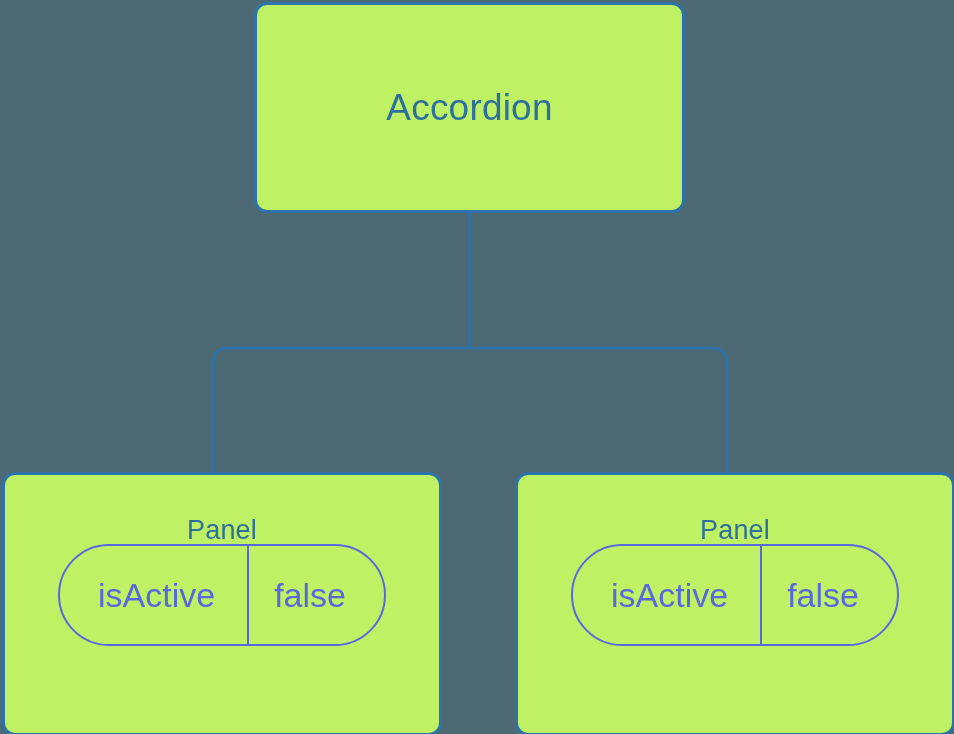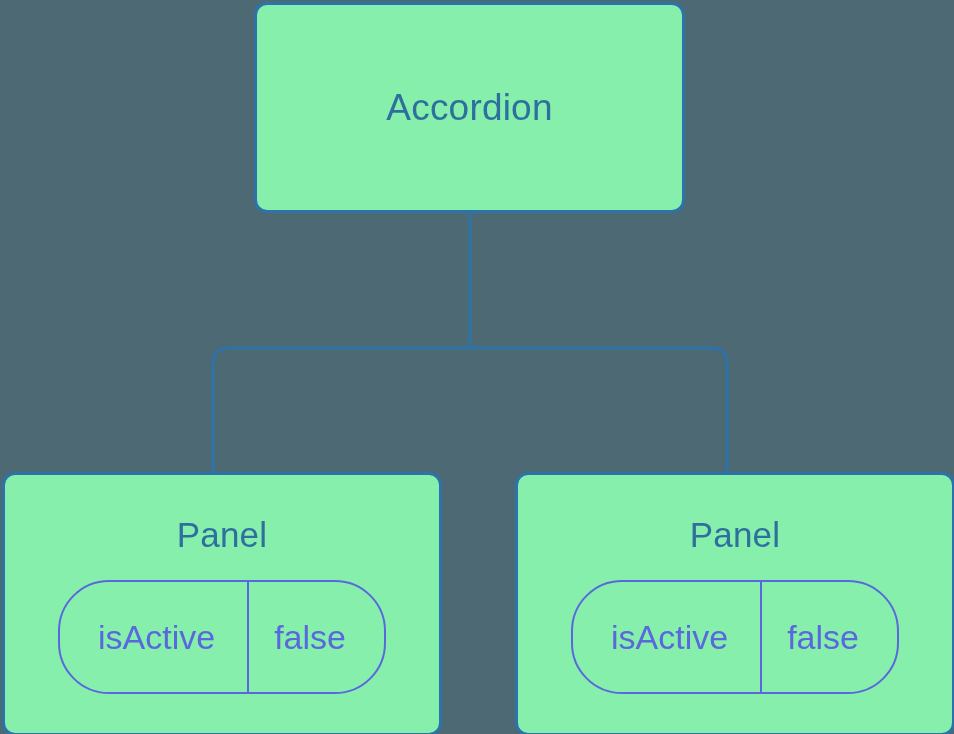--- a/index.html
+++ b/index.html
@@ -30,21 +30,21 @@
     width: 954px;
     height: 734px;
     z-index: 1;
   }
 
   
   .node {
     position: absolute;
     z-index: 2;
     box-sizing: border-box;
-    background: #86efac;
+    background: #bef264;
     border: 3px solid #2d72a8;
     border-radius: 13px;
     display: flex;
     flex-direction: column;
     align-items: center;
     text-align: center;
   }
 
   .node-root {
     left: 254px;
@@ -65,38 +65,37 @@
   .node-leaf-right {
     left: 515px;
     top: 472px;
     width: 440px;
     height: 264px;
     padding-top: 42px;
   }
 
   .node-title {
     color: #2e6f9e;
-    font-size: 35px;
+    font-size: 27px;
     line-height: 1;
     font-weight: 400;
     letter-spacing: 0.2px;
     white-space: nowrap;
   }
 
   .node-root .node-title {
     font-size: 37px;
   }
 
   
   .pill {
-    margin-top: 28px;
     display: flex;
     align-items: stretch;
     box-sizing: border-box;
-    height: 114px;
+    height: 102px;
     border: 2px solid #5a68dd;
     border-radius: 51px;
     background: transparent;
     overflow: hidden;
   }
 
   .pill-cell {
     display: flex;
     align-items: center;
     justify-content: center;

